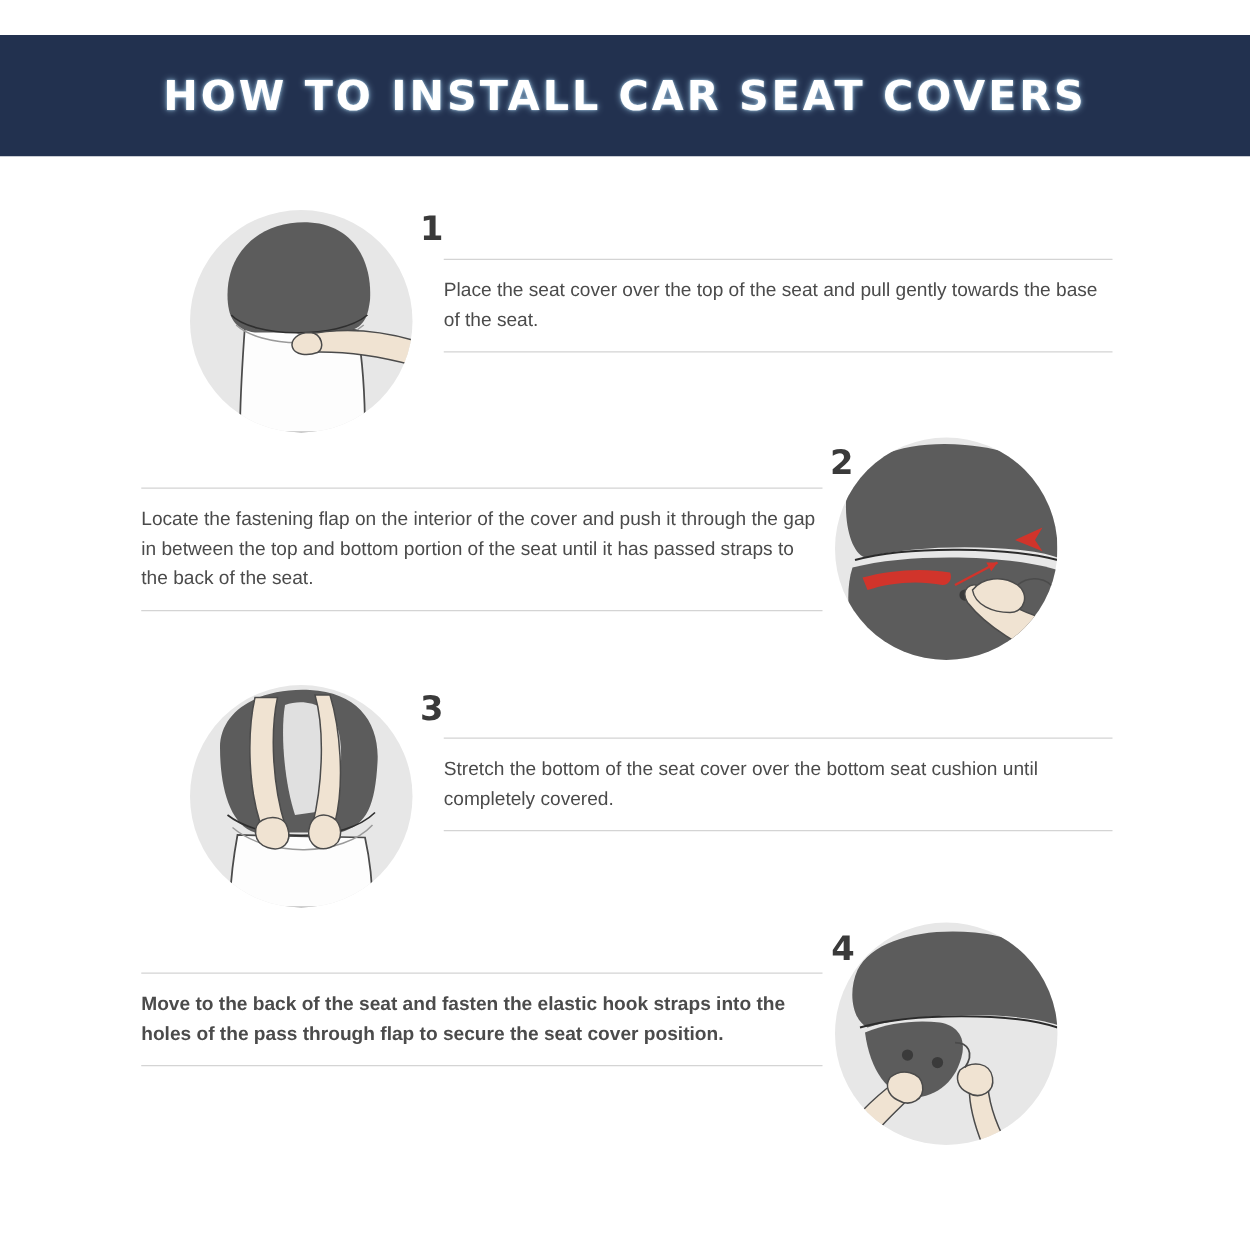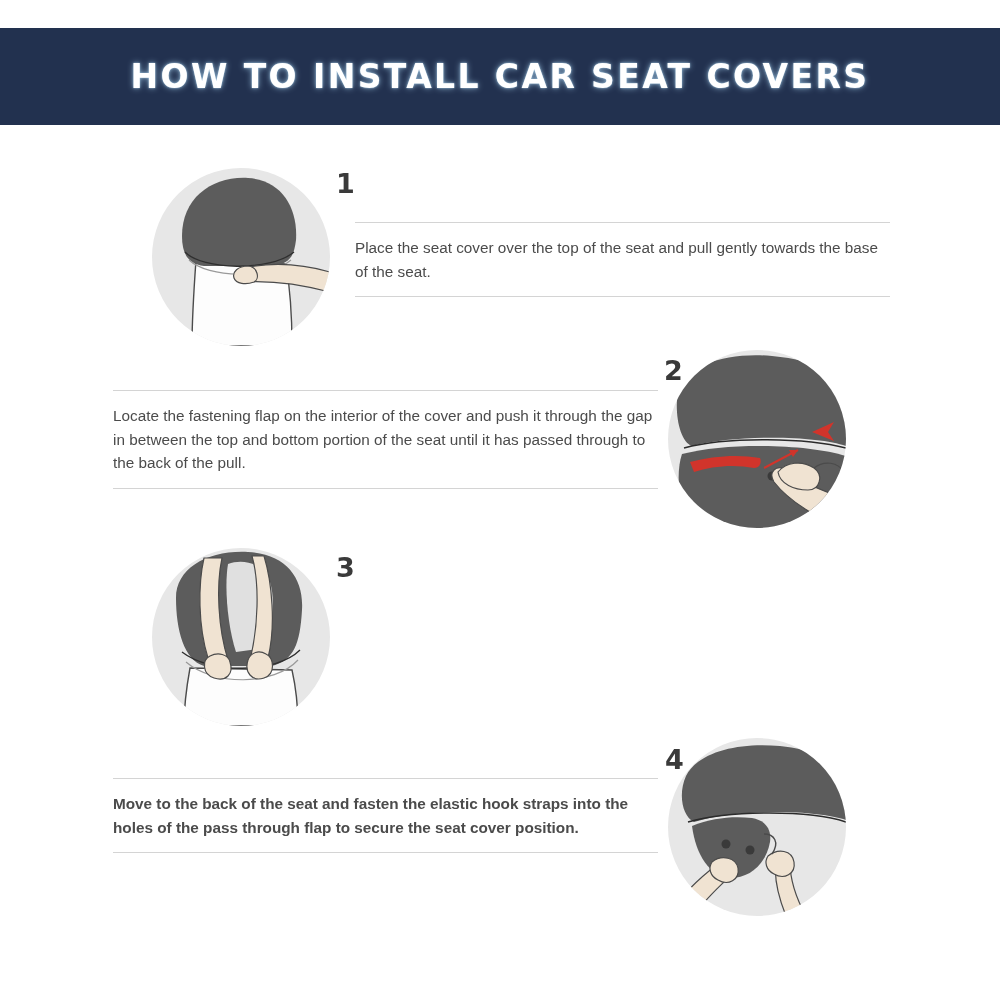--- a/index.html
+++ b/index.html
@@ -65,21 +65,21 @@
   .textblock p {
     margin: 0;
     font-family: "Liberation Sans", sans-serif;
     font-size: 15.3px;
     line-height: 23.5px;
     color: #4b4b4b;
   }
   
   #step1-circle { left: 152px; top: 168px; }
   #step1-num    { left: 336px; top: 168px; }
-  #step1-text   { left: 355px; top: 222px; width: 535px; }
+  #step1-text   { left: 355px; top: 207px; width: 535px; }
 
   #step2-circle { left: 668px; top: 350px; }
   #step2-num    { left: 664px; top: 355px; }
   #step2-text   { left: 113px; top: 390px; width: 545px; }
 
   #step3-circle { left: 152px; top: 548px; }
   #step3-num    { left: 336px; top: 552px; }
   #step3-text   { left: 355px; top: 590px; width: 535px; }
 
   #step4-circle { left: 668px; top: 738px; }
@@ -155,21 +155,21 @@
       <path d="M144 82 l22 -10 l-6 10 l6 9 z" fill="#d1342b"></path>
 
       <path d="M178 178 C150 170 120 150 106 132 C100 122 108 114 118 120 C134 132 154 142 178 148 Z" fill="#f0e3d2" stroke="#4b4b4b" stroke-width="1.2"></path>
 
       <path d="M110 122 C118 112 134 110 146 118 C156 125 152 140 140 140 C126 140 112 134 110 122 Z" fill="#f0e3d2" stroke="#4b4b4b" stroke-width="1.2"></path>
       <path d="M146 118 C156 110 170 112 176 122" fill="none" stroke="#4b4b4b" stroke-width="1.2"></path>
     </svg>
   </div>
   <div class="num" id="step2-num">2</div>
   <div class="textblock" id="step2-text">
-    <p>Locate the fastening flap on the interior of the cover and push it through the gap in between the top and bottom portion of the seat until it has passed through to the back of the pull.</p>
+    <p>Locate the fastening flap on the interior of the cover and push it through the gap in between the top and bottom portion of the seat until it has passed straps to the back of the seat.</p>
   </div>
 
   <div class="circle" id="step3-circle">
     <svg width="178" height="178" viewBox="0 0 178 178" aria-hidden="true">
 
       <path d="M38 120 C34 142 32 162 32 178 L146 178 C146 160 144 140 140 122 Z" fill="#fdfdfd" stroke="#4b4b4b" stroke-width="1.4"></path>
 
       <path d="M24 50 C24 20 56 2 96 4 C134 6 152 30 150 62 C148 96 142 112 120 118 L52 118 C32 112 24 82 24 50 Z" fill="#5c5c5c"></path>
 
       <path d="M76 16 C92 10 112 16 118 34 C124 54 120 82 112 100 L84 104 C76 80 72 40 76 16 Z" fill="#e0e0e0"></path>
@@ -178,20 +178,23 @@
       <path d="M34 114 C62 138 122 138 146 112" fill="none" stroke="#9a9a9a" stroke-width="1.2"></path>
 
       <path d="M52 10 C46 36 46 78 56 110 C62 126 78 128 76 112 C66 80 64 38 70 10 Z" fill="#f0e3d2" stroke="#4b4b4b" stroke-width="1.2"></path>
       <path d="M112 8 C120 34 124 78 116 110 C112 126 96 128 98 112 C106 80 108 36 100 8 Z" fill="#f0e3d2" stroke="#4b4b4b" stroke-width="1.2"></path>
 
       <path d="M58 108 C50 112 50 126 62 130 C74 134 82 126 78 114 C76 106 66 104 58 108 Z" fill="#f0e3d2" stroke="#4b4b4b" stroke-width="1.2"></path>
       <path d="M114 106 C122 110 124 126 112 130 C100 134 92 124 96 112 C99 104 107 102 114 106 Z" fill="#f0e3d2" stroke="#4b4b4b" stroke-width="1.2"></path>
     </svg>
   </div>
   <div class="num" id="step3-num">3</div>
+  <div class="textblock" id="step3-text">
+    <p>Stretch the bottom of the seat cover over the bottom seat cushion until completely covered.</p>
+  </div>
 
   <div class="circle" id="step4-circle">
     <svg width="178" height="178" viewBox="0 0 178 178" aria-hidden="true">
 
       <path d="M18 38 C30 14 70 4 112 8 C152 12 178 28 178 52 L178 82 C150 72 70 70 26 84 C14 78 10 56 18 38 Z" fill="#5c5c5c"></path>
 
       <path d="M24 88 C44 80 64 78 84 80 C96 82 104 90 102 104 C98 126 82 140 62 140 C42 138 28 118 24 88 Z" fill="#5c5c5c"></path>
 
       <path d="M20 84 C62 72 142 72 178 84" fill="none" stroke="#2b2b2b" stroke-width="1.5"></path>
 

